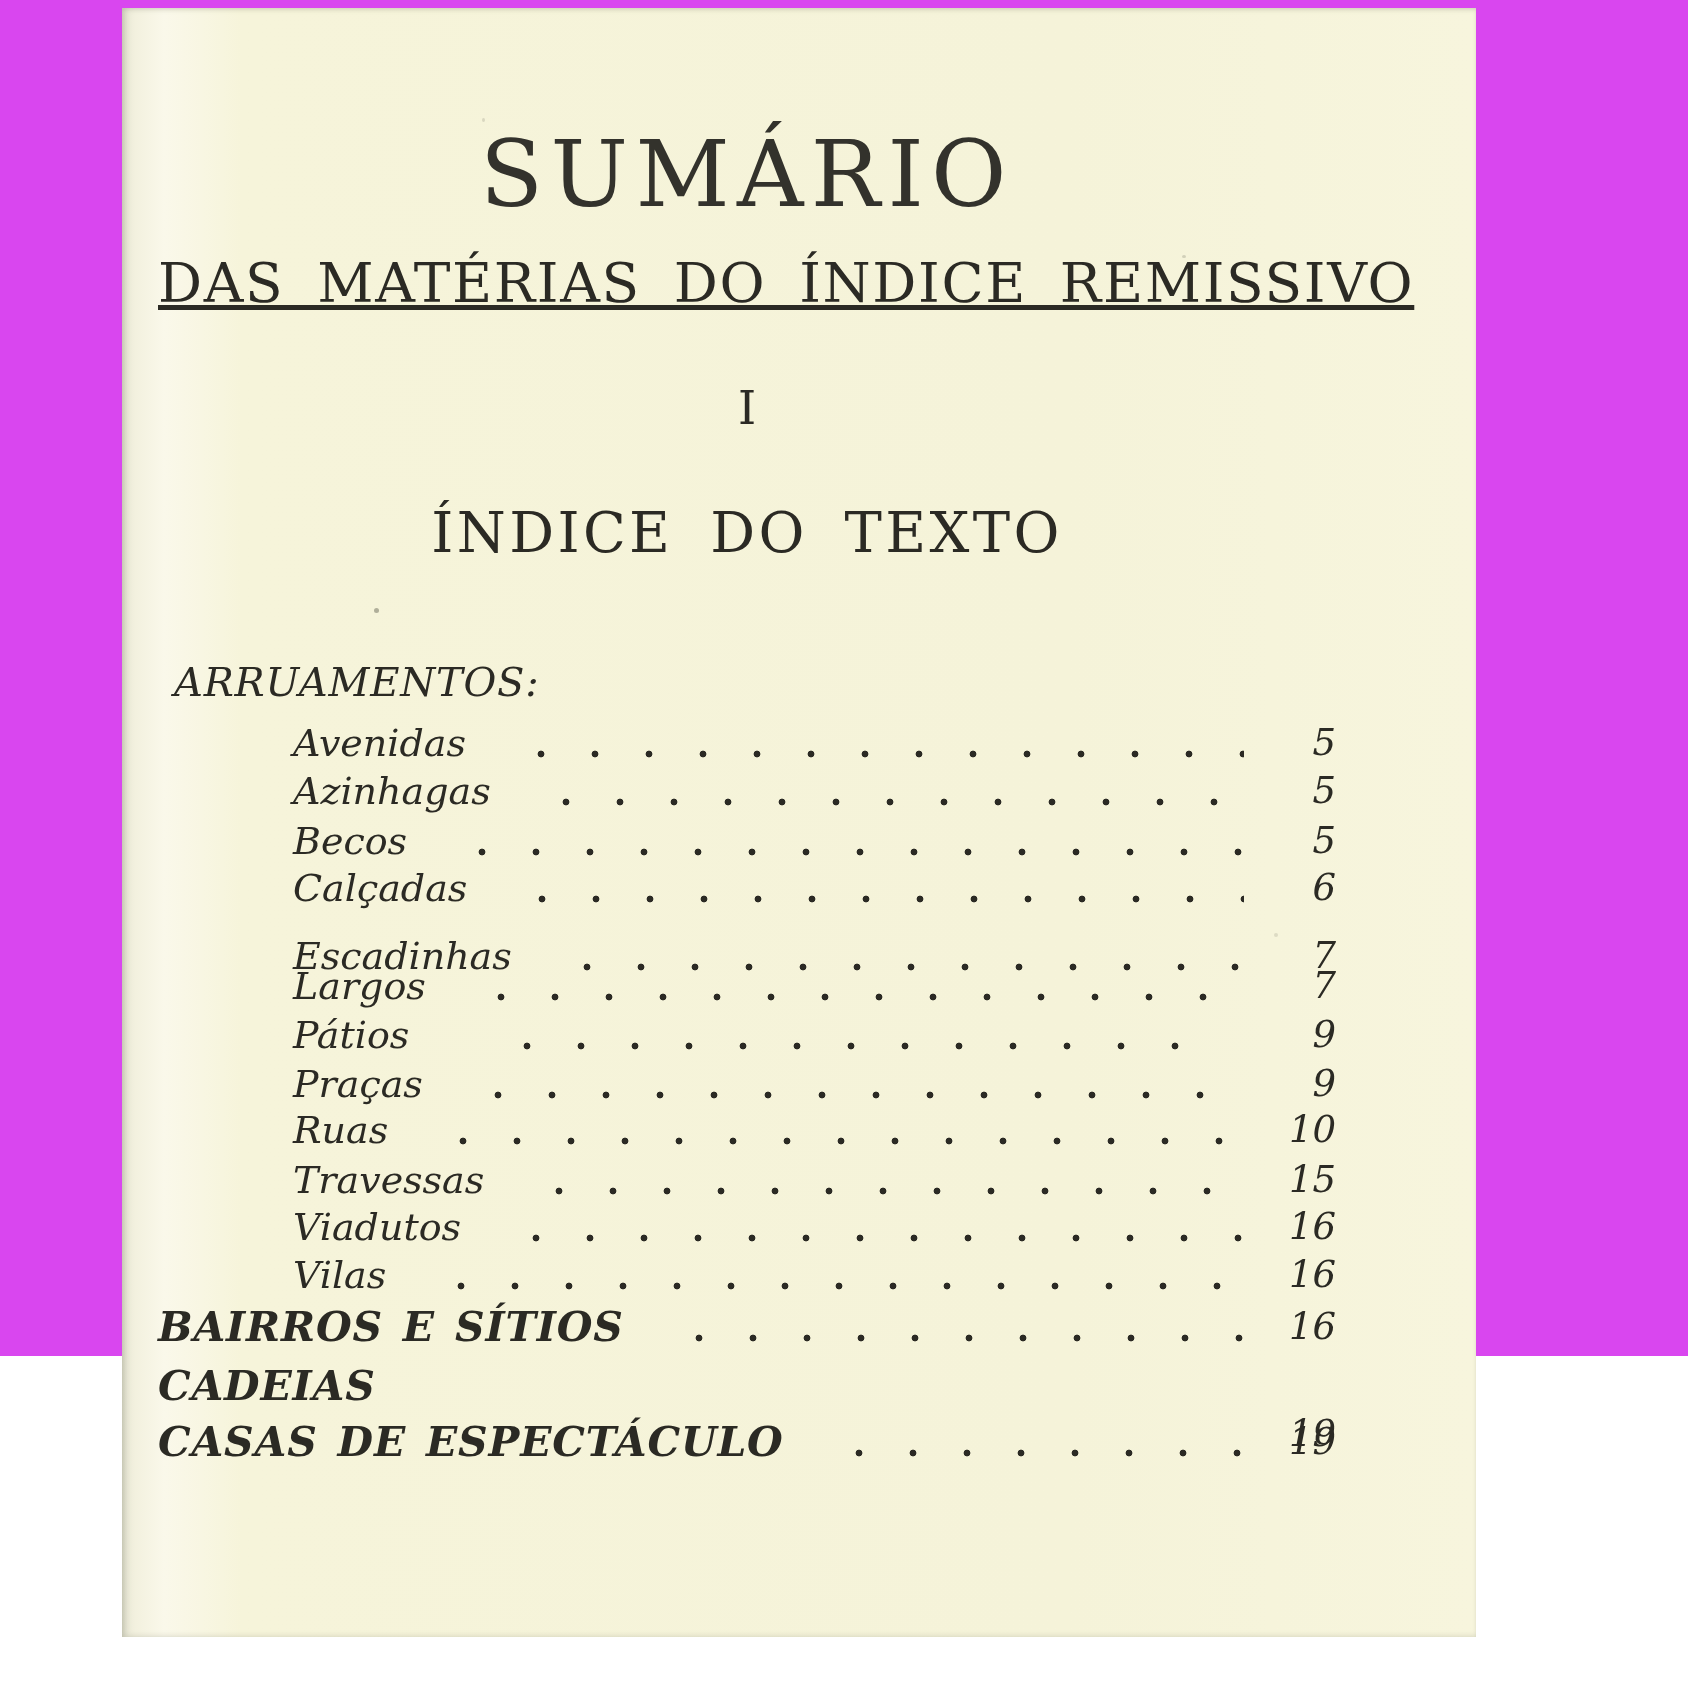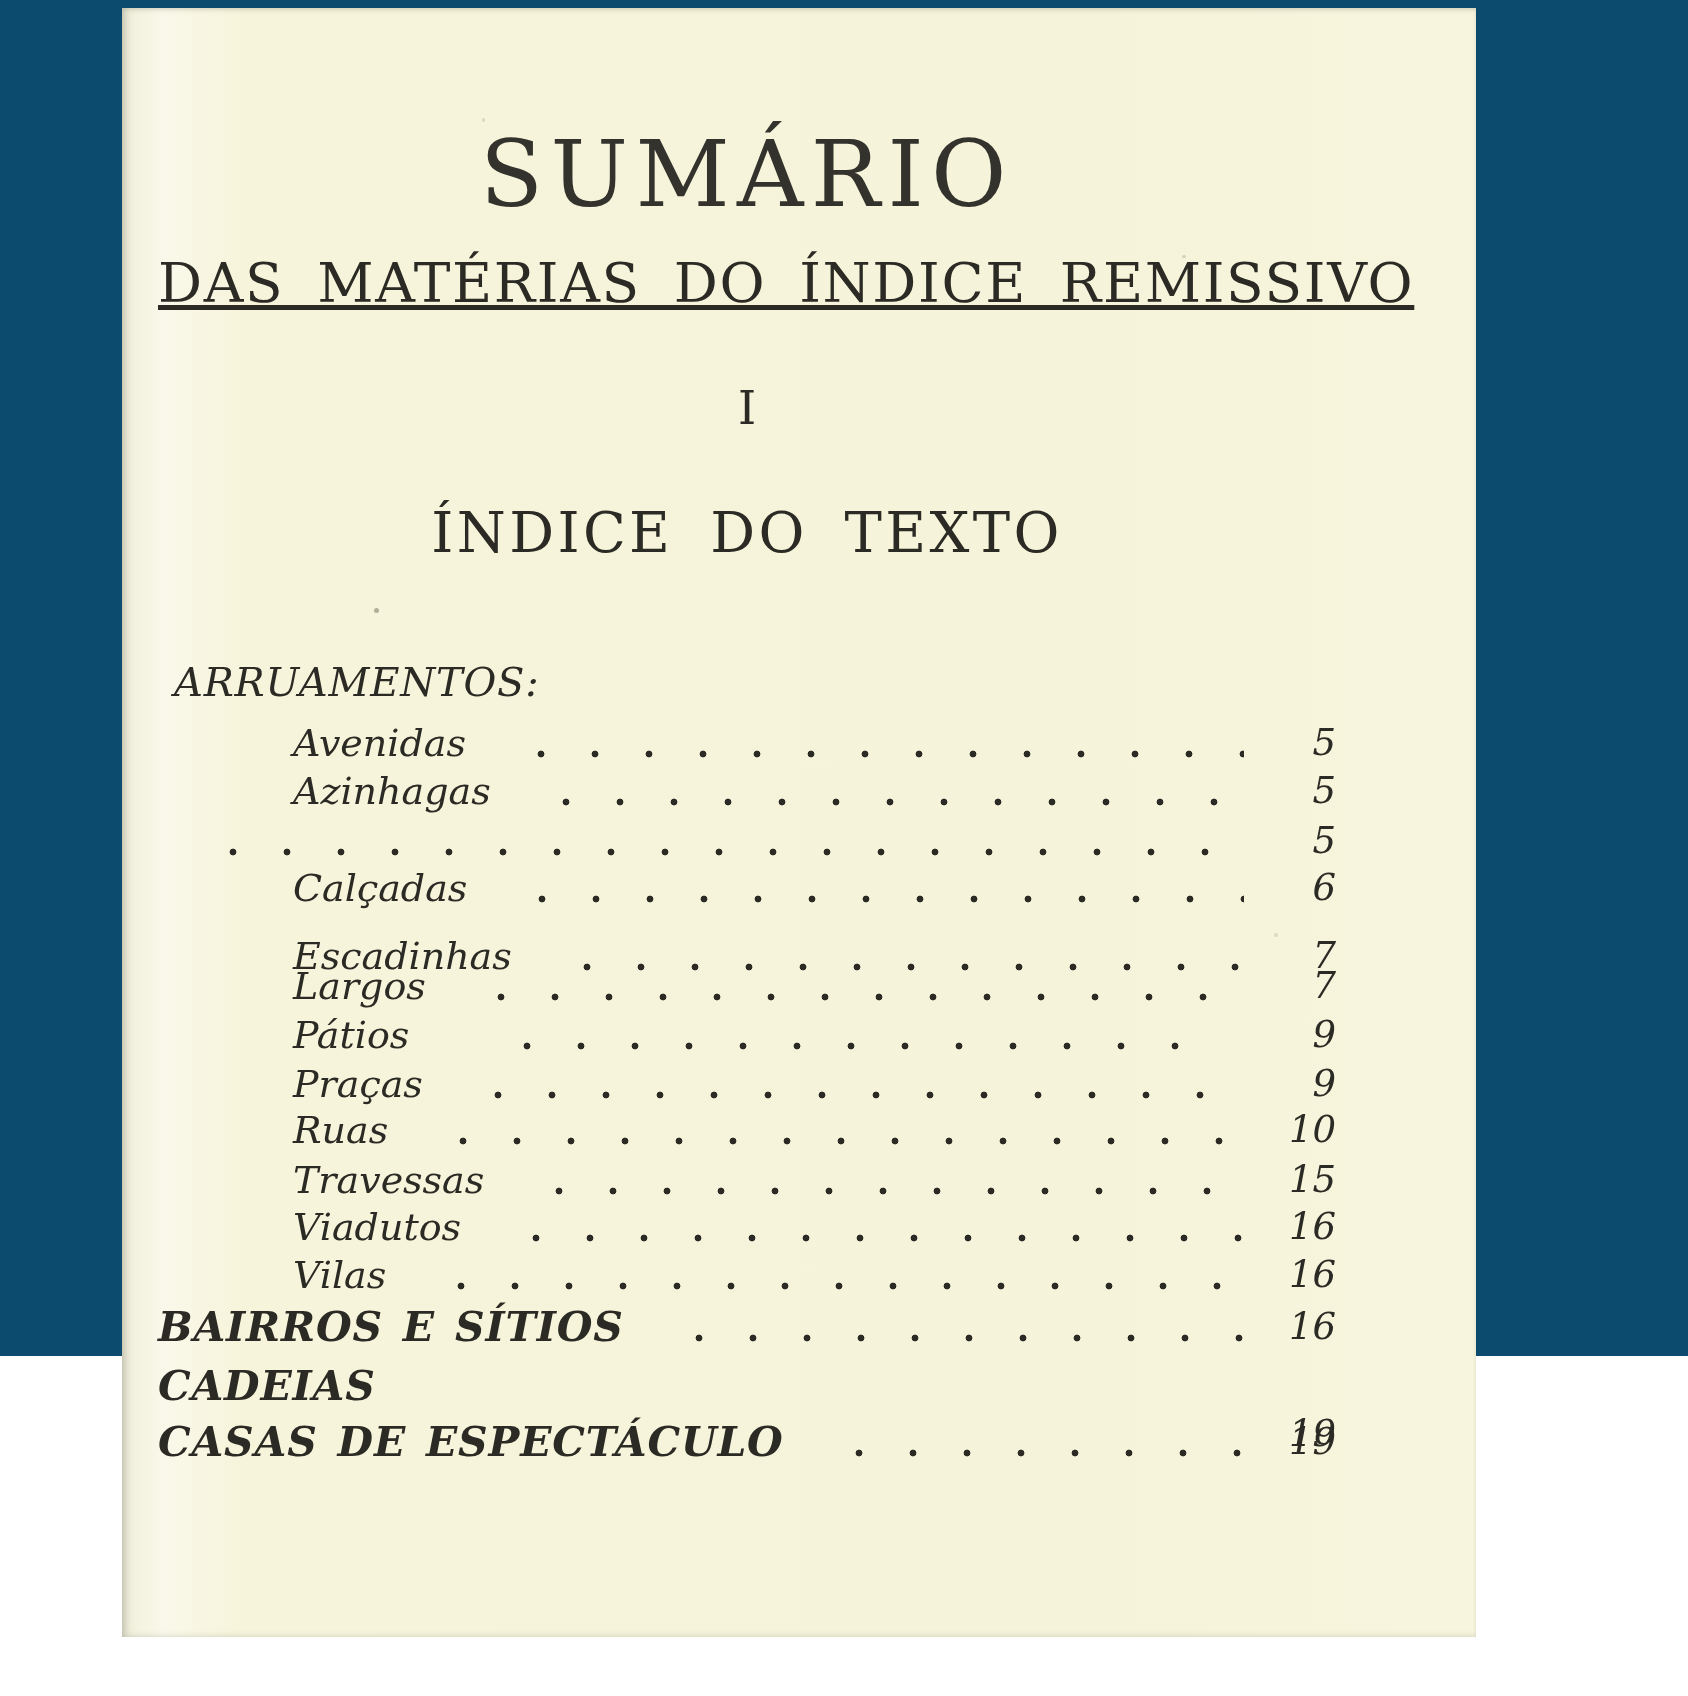--- a/index.html
+++ b/index.html
@@ -8,21 +8,21 @@
     background: #ffffff;
     width: 1688px;
     height: 1696px;
     overflow: hidden;
     font-family: "DejaVu Serif", "Liberation Serif", serif;
   }
   .scan-surround {
     position: relative;
     width: 1688px;
     height: 1356px;
-    background: #0c4a6e;
+    background: #d946ef;
   }
   .book-page {
     position: absolute;
     left: 122px;
     top: 8px;
     width: 1354px;
     height: 1629px;
     background:
       linear-gradient(90deg,
         #e9e8d6 0px,
@@ -182,20 +182,21 @@
         <span class="label">Avenidas</span>
         <span class="leader"></span>
         <span class="pagenum">5</span>
       </div>
       <div class="toc-row item r-i1">
         <span class="label">Azinhagas</span>
         <span class="leader"></span>
         <span class="pagenum">5</span>
       </div>
       <div class="toc-row item r-i2">
+        <span class="label">Becos</span>
         <span class="leader"></span>
         <span class="pagenum">5</span>
       </div>
       <div class="toc-row item r-i3">
         <span class="label">Calçadas</span>
         <span class="leader"></span>
         <span class="pagenum">6</span>
       </div>
       <div class="toc-row item r-i4">
         <span class="label">Escadinhas</span>

